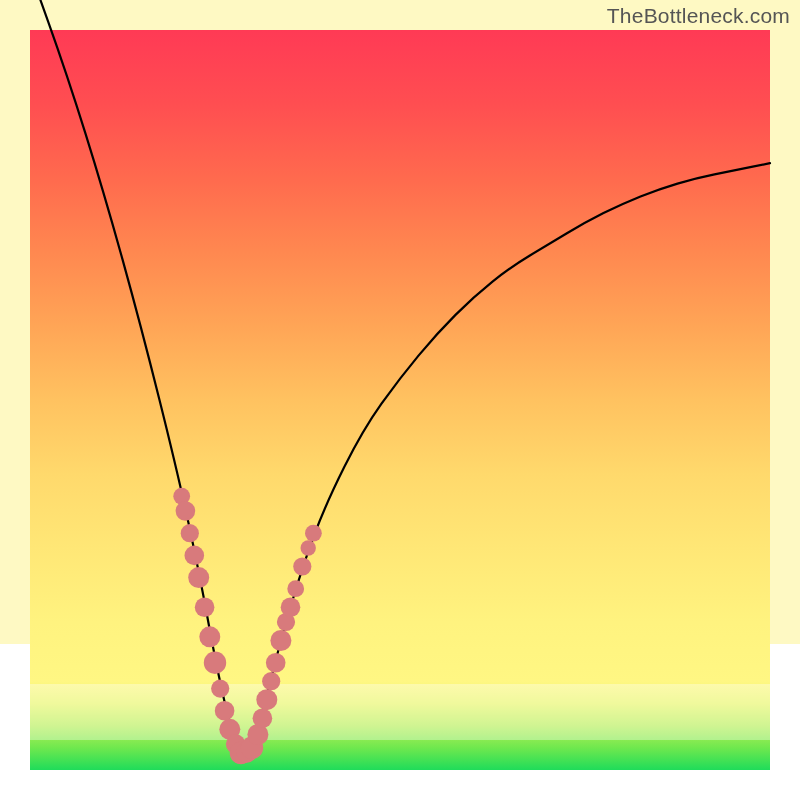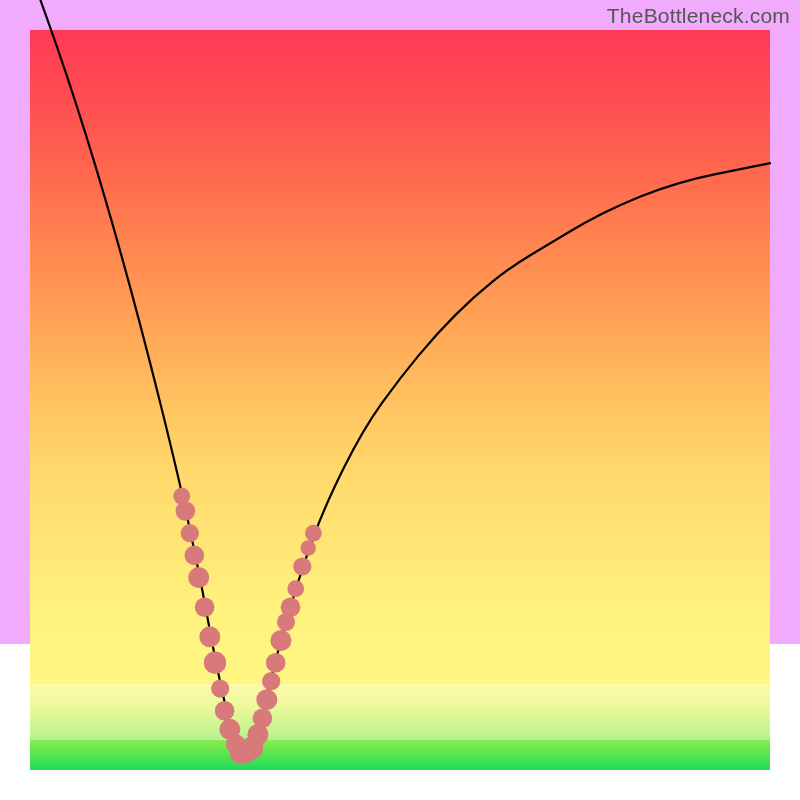--- a/index.html
+++ b/index.html
@@ -7,21 +7,21 @@
     padding: 0;
     width: 800px;
     height: 800px;
     overflow: hidden;
     font-family: Arial, Helvetica, sans-serif;
   }
   .stage {
     position: relative;
     width: 800px;
     height: 644px;
-    background: #f0abfc;
+    background: #fef9c3;
   }
   .plot-area {
     position: absolute;
     left: 30px;
     top: 30px;
     width: 740px;
     height: 740px;
     
     background: linear-gradient(
       to top,

